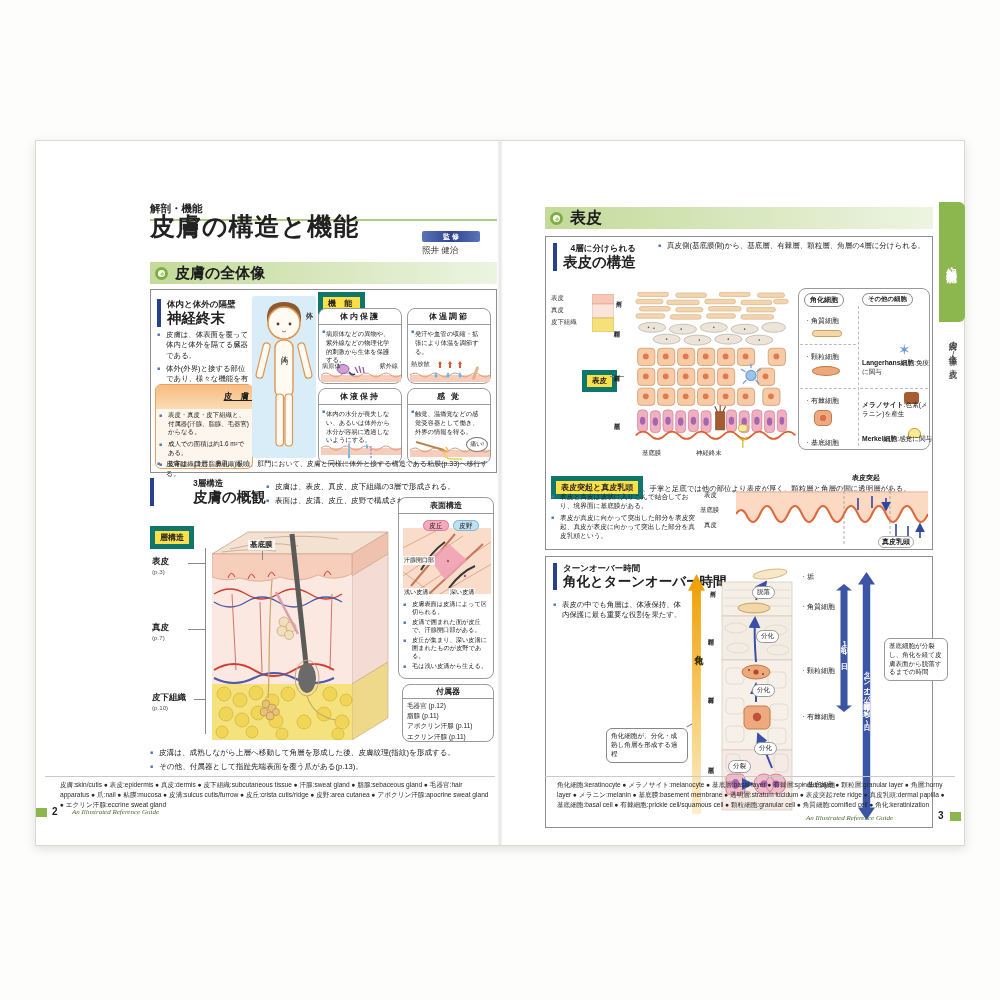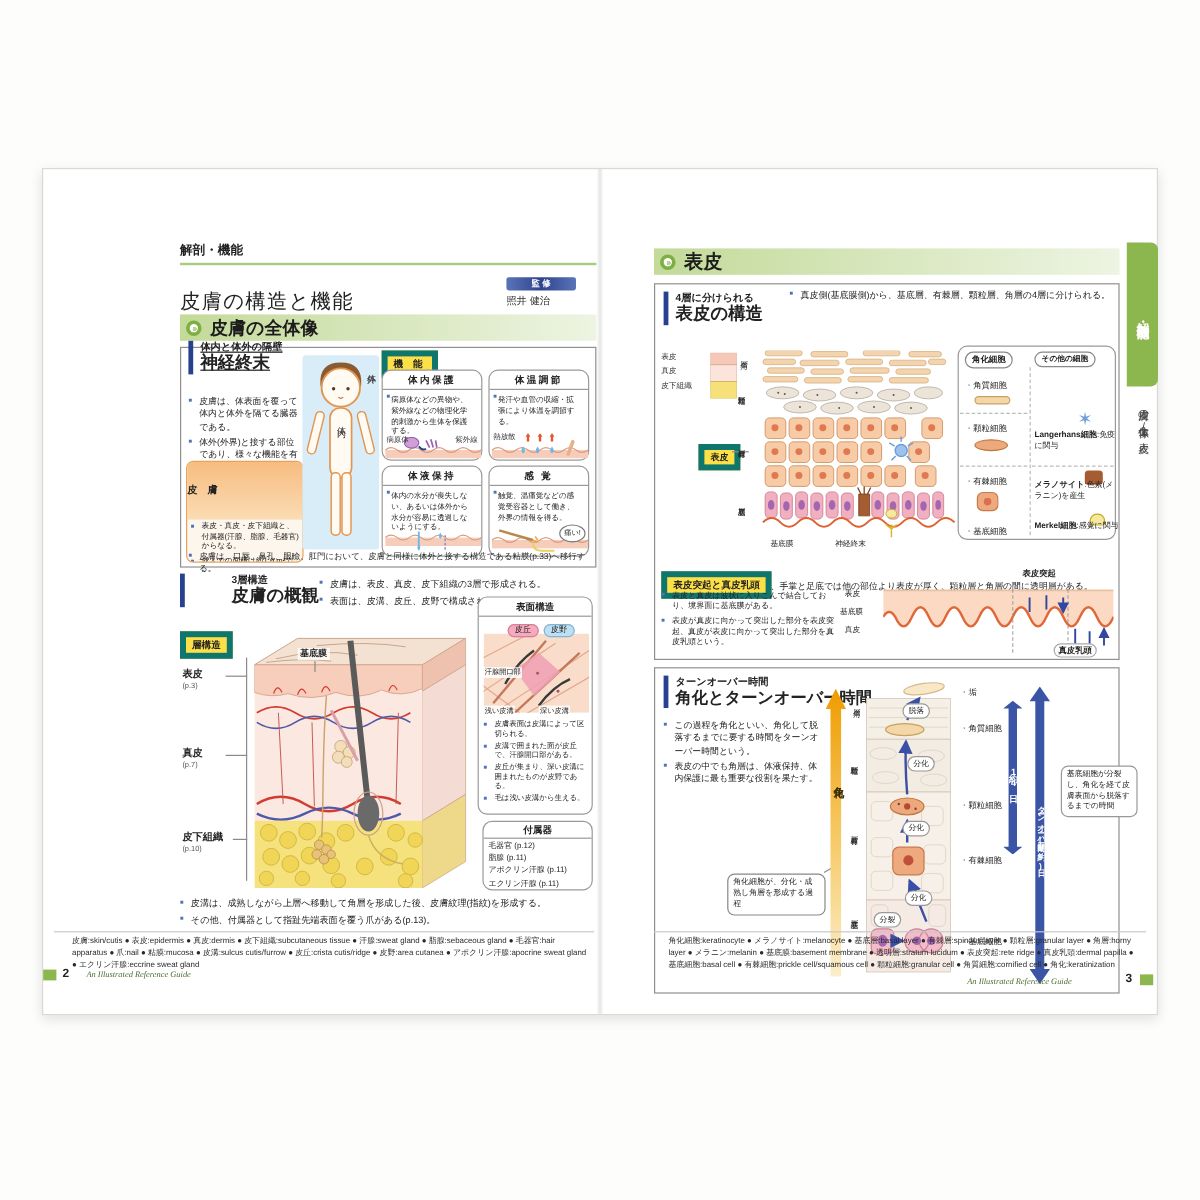--- a/index.html
+++ b/index.html
@@ -43,42 +43,42 @@
   .laylbl { position:absolute; writing-mode:vertical-rl; text-orientation:upright; font-size:6.3px; color:#222; letter-spacing:0; }
 </style>
 </head>
 <body>
 
 <div class="spread"></div>
 <div class="gutter"></div>
 
 <div class="abs" style="left:150px;top:202px;font-size:10.5px;font-weight:bold;">解剖・機能</div>
 <div class="abs hairline-green" style="left:150px;top:219px;width:347px;"></div>
-<div class="abs" style="left:150px;top:240px;font-size:17px;font-weight:normal;letter-spacing:1px;">皮膚の構造と機能</div>
+<div class="abs" style="left:150px;top:210px;font-size:25px;font-weight:bold;letter-spacing:1px;">皮膚の構造と機能</div>
 <div class="abs" style="left:422px;top:231px;width:58px;height:11px;background:linear-gradient(90deg,#5a74b8,#30448e,#5a74b8);border-radius:2px;color:#fff;font-size:7px;font-weight:bold;text-align:center;line-height:11px;">監 修</div>
 <div class="abs" style="left:422px;top:245px;font-size:8.5px;color:#333;">照井 健治</div>
 
 <div class="abs band" style="left:150px;top:262px;width:347px;height:22px;">
   <span class="bandicon"></span>
   <span class="bandtitle">皮膚の全体像</span>
 </div>
 
 <div class="abs frame" style="left:150px;top:289px;width:347px;height:184px;"></div>
 
-<div class="abs sechead" style="left:157px;top:284px;text-decoration:underline;">
+<div class="abs sechead" style="left:157px;top:299px;">
   <div class="kick">体内と体外の隔壁</div>
   <div class="ttl">神経終末</div>
 </div>
 <div class="abs" style="left:157px;top:330px;width:92px;font-size:7.4px;line-height:1.4;">
   <div class="bl">皮膚は、体表面を覆って体内と体外を隔てる臓器である。</div>
   <div class="bl">体外(外界)と接する部位であり、様々な機能を有している。</div>
 </div>
 
 <div class="abs" style="left:155px;top:384px;width:98px;height:85px;border:1px solid #e8a25e;border-radius:6px;background:#fdf6ec;overflow:hidden;">
-  <div style="background:linear-gradient(180deg,#f7bc80,#fbdcb4);font-size:8.5px;font-weight:bold;text-align:left;padding:18px 0;letter-spacing:3px;">皮 膚</div>
+  <div style="background:linear-gradient(180deg,#f7bc80,#fbdcb4);font-size:8.5px;font-weight:bold;text-align:right;padding:6px 0;letter-spacing:3px;text-decoration:underline;">皮 膚</div>
   <div style="font-size:6.4px;line-height:1.35;padding:2px 3px;">
     <div class="bl">表皮・真皮・皮下組織と、付属器(汗腺、脂腺、毛器官)からなる。</div>
     <div class="bl">成人での面積は約1.6 m²である。</div>
     <div class="bl">皮下組織(主に脂肪組織)を含めると、体重に占める重量が最も大きい。</div>
   </div>
 </div>
 
 <div class="abs" style="left:252px;top:296px;width:64px;height:162px;background:#d9edf8;border-radius:3px;">
   <svg width="64" height="162" viewBox="0 0 64 162">
     <path d="M15,24 Q14,6 32,6 Q50,6 49,24 Q49,28 45,26 Q38,21 32,22 Q26,21 19,26 Q15,28 15,24 Z" fill="#8a5a30"></path>
@@ -287,21 +287,21 @@
 <div class="abs pgnum" style="left:52px;top:806px;">2</div>
 <div class="abs guide" style="left:72px;top:808px;">An Illustrated Reference Guide</div>
 
 <div class="abs band" style="left:545px;top:207px;width:388px;height:22px;">
   <span class="bandicon"></span>
   <span class="bandtitle" style="font-size:16px;">表皮</span>
 </div>
 
 <div class="abs frame" style="left:545px;top:236px;width:388px;height:314px;"></div>
 
-<div class="abs sechead" style="left:553px;top:243px;">
+<div class="abs sechead" style="left:553px;top:243px;text-align:right;">
   <div class="kick">4層に分けられる</div>
   <div class="ttl">表皮の構造</div>
 </div>
 <div class="abs" style="left:658px;top:241px;width:270px;font-size:7.5px;line-height:1.35;">
   <div class="bl">真皮側(基底膜側)から、基底層、有棘層、顆粒層、角層の4層に分けられる。</div>
 </div>
 
 <div class="abs" style="left:551px;top:292px;font-size:6.4px;line-height:1.9;color:#333;">
   <div>表皮</div>
   <div>真皮</div>
@@ -503,21 +503,20 @@
 </svg>
 <div class="abs" style="left:850px;top:473px;font-size:7px;font-weight:bold;background:#fff;padding:0 2px;">表皮突起</div>
 <div class="abs" style="left:878px;top:536px;font-size:7px;font-weight:bold;background:#fff;border:1px solid #aaa;border-radius:6px;padding:0 3px;">真皮乳頭</div>
 
 <div class="abs frame" style="left:545px;top:556px;width:388px;height:272px;"></div>
 <div class="abs sechead" style="left:553px;top:563px;">
   <div class="kick">ターンオーバー時間</div>
   <div class="ttl" style="font-size:13.5px;">角化とターンオーバー時間</div>
 </div>
 <div class="abs" style="left:553px;top:600px;width:130px;font-size:7.4px;line-height:1.4;">
-  <div class="bl">この過程を角化といい、角化して脱落するまでに要する時間をターンオーバー時間という。</div>
   <div class="bl">表皮の中でも角層は、体液保持、体内保護に最も重要な役割を果たす。</div>
 </div>
 <div class="abs" style="left:606px;top:728px;width:82px;border:1px solid #888;border-radius:6px;font-size:6.6px;line-height:1.35;padding:3px 4px;background:#fff;">角化細胞が、分化・成熟し角層を形成する過程</div>
 <div class="abs leader" style="left:686px;top:724px;width:10px;height:1px;transform:rotate(-30deg);"></div>
 
 <div class="goldarrow" style="left:688px;top:574px;width:17px;height:240px;"></div>
 <div class="abs v" style="left:692px;top:648px;font-size:9px;font-weight:bold;color:#3a2c00;">角化</div>
 
 <div class="laylbl" style="left:708px;top:586px;height:24px;">角層</div>
 <div class="laylbl" style="left:706px;top:634px;height:34px;">顆粒層</div>

